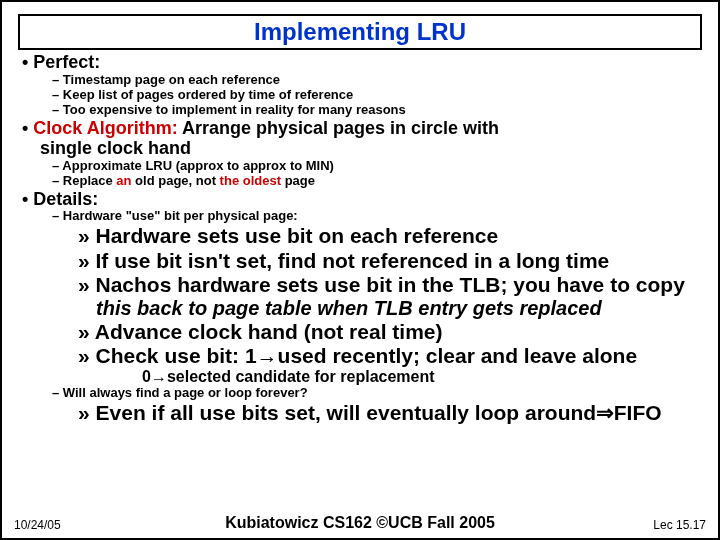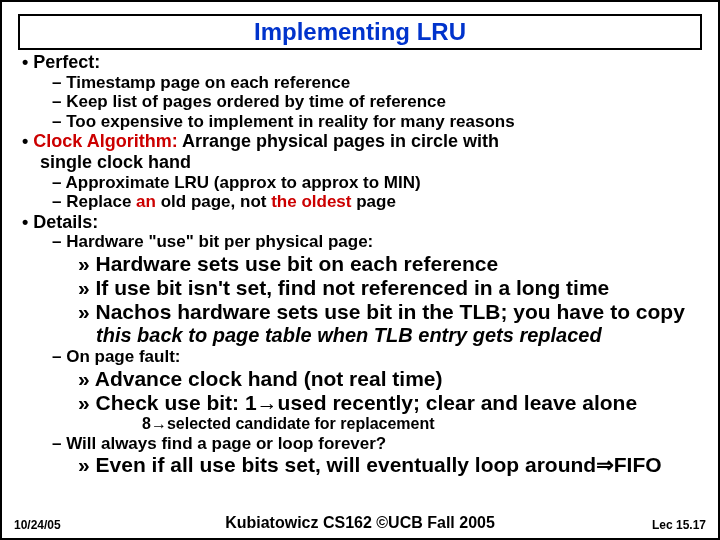--- a/index.html
+++ b/index.html
@@ -32,33 +32,33 @@
   .title {
     color: #0033cc;
     font-size: 24px;
   }
   .content {
     padding: 0 12px 0 12px;
     font-size: 18px;
     line-height: 1.15;
   }
   .b1 { margin-left: 0; }
-  .b2 { margin-left: 30px; font-size: 17px; }
+  .b2 { margin-left: 30px; font-size: 13px; }
   .b3 { margin-left: 56px; font-size: 21px; }
   .b3-cont { margin-left: 74px; font-size: 20px; font-style: italic; }
   .b3-indent { margin-left: 120px; font-size: 16px; }
   .red { color: #cc0000; }
   .u { }
   .footer {
     position: absolute;
     left: 12px;
     right: 12px;
     bottom: 6px;
     font-size: 12px;
-    font-weight: bold;
+    font-weight: normal;
     display: flex;
     justify-content: space-between;
     align-items: flex-end;
   }
   .footer-center {
     position: absolute;
     left: 0;
     right: 0;
     text-align: center;
     bottom: 6px;
@@ -90,24 +90,23 @@
       <span>– Replace </span><span class="red">an</span><span> old page, not </span><span class="red">the oldest</span><span> page</span>
     </div>
 
     <div class="b1">• Details:</div>
     <div class="b2">– Hardware "use" bit per physical page:</div>
     <div class="b3">» Hardware sets use bit on each reference</div>
     <div class="b3">» If use bit isn't set, find not referenced in a long time</div>
     <div class="b3">» Nachos hardware sets use bit in the TLB; you have to copy</div>
     <div class="b3-cont">this back to page table when TLB entry gets replaced</div>
 
-    <div class="b2">– On page fault:</div>
     <div class="b3">» Advance clock hand (not real time)</div>
     <div class="b3">» Check use bit: 1→used recently; clear and leave alone</div>
-    <div class="b3-indent">8→selected candidate for replacement</div>
+    <div class="b3-indent">0→selected candidate for replacement</div>
 
     <div class="b2">– Will always find a page or loop forever?</div>
     <div class="b3">» Even if all use bits set, will eventually loop around⇒FIFO</div>
   </div>
 
   <div class="footer-center">Kubiatowicz CS162 ©UCB Fall 2005</div>
   <div class="footer">
     <span>10/24/05</span>
     <span>Lec 15.17</span>
   </div>

